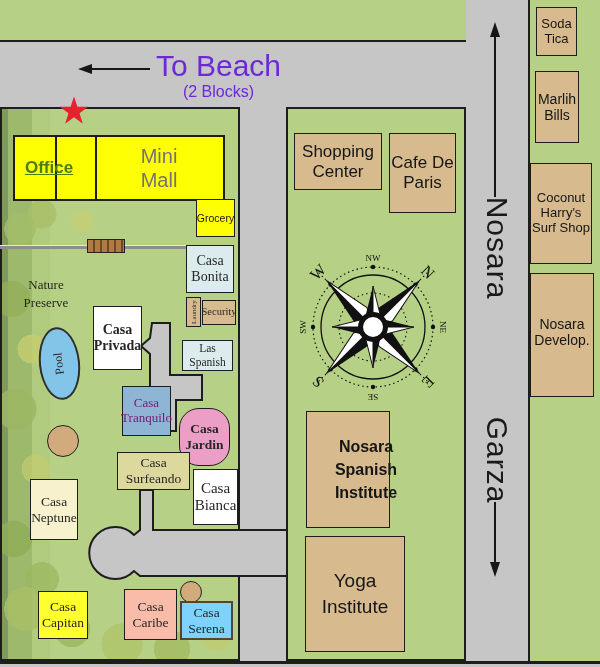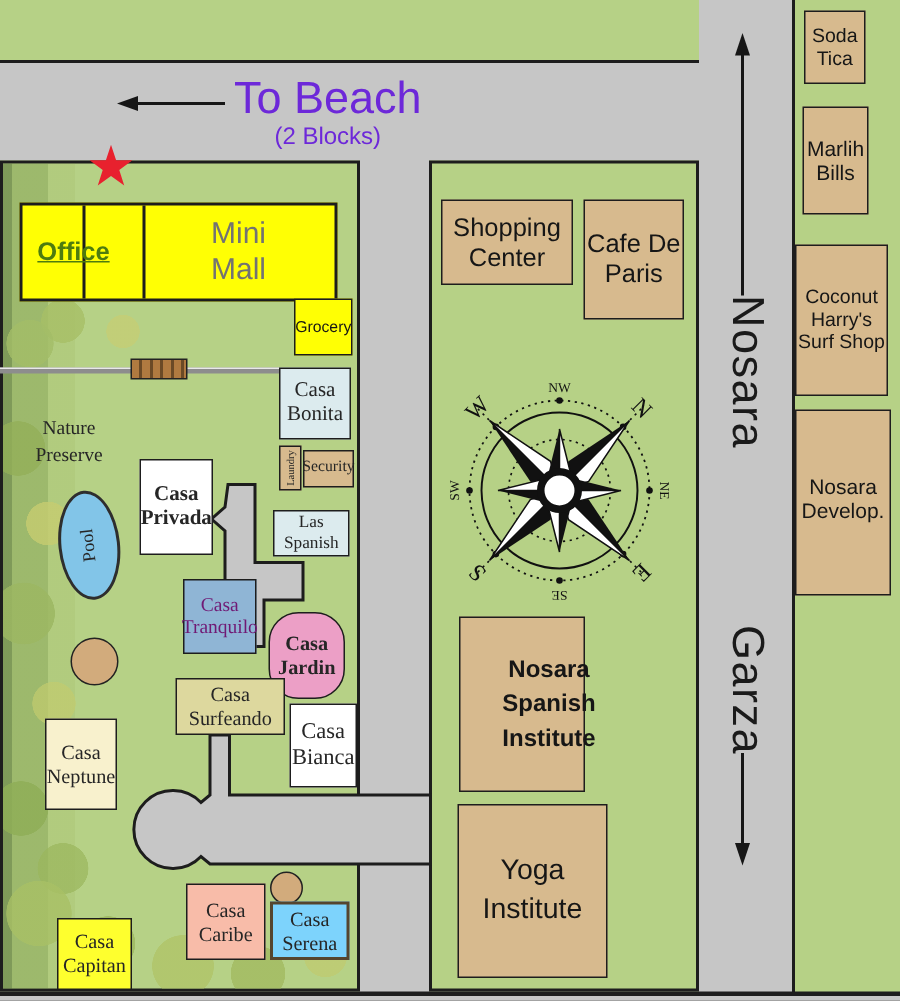--- a/index.html
+++ b/index.html
@@ -129,21 +129,21 @@
   <div class="bldg serif tan" style="left:202px;top:300px;width:34px;height:25px;font-size:10.5px;">Security</div>
   <div class="bldg serif" style="left:182px;top:340px;width:51px;height:31px;background:#dcebee;font-size:11.5px;">Las Spanish</div>
   <div class="bldg serif" style="left:93px;top:306px;width:49px;height:64px;background:#ffffff;font-size:14px;font-weight:bold;">Casa Privada</div>
   <div class="bldg serif" style="left:87px;top:386px;width:49px;height:50px;background:#8fb5d5;font-size:13px;color:#701a75;margin-left:35px;">Casa Tranquilo</div>
   <div class="bldg serif" style="left:179px;top:408px;width:51px;height:58px;background:#ec9fc6;font-size:13.5px;font-weight:bold;border-radius:20px;">Casa Jardin</div>
   <div class="bldg serif" style="left:117px;top:452px;width:73px;height:38px;background:#ddd89e;font-size:13.5px;">
        <span style="width:66px;">Casa Surfeando</span>
     </div>
   <div class="bldg serif" style="left:193px;top:469px;width:45px;height:56px;background:#ffffff;font-size:15px;">Casa Bianca</div>
   <div class="bldg serif" style="left:30px;top:479px;width:48px;height:61px;background:#f8f1cd;font-size:13.5px;">Casa Neptune</div>
-  <div class="bldg serif" style="left:38px;top:591px;width:50px;height:48px;background:#feff2e;font-size:13.5px;margin-top:21px;">Casa Capitan</div>
+  <div class="bldg serif" style="left:38px;top:591px;width:50px;height:48px;background:#feff2e;font-size:13.5px;">Casa Capitan</div>
   <div class="bldg serif" style="left:124px;top:589px;width:53px;height:51px;background:#f8bca9;font-size:13.5px;">Casa Caribe</div>
   <div class="bldg serif" style="left:180px;top:601px;width:53px;height:39px;background:#7dd3fc;border:2.5px solid #55452e;font-size:13.5px;">Casa Serena</div>
 
   <div class="bldg sans tan" style="left:294px;top:133px;width:88px;height:57px;font-size:17px;">Shopping Center</div>
   <div class="bldg sans tan" style="left:389px;top:133px;width:67px;height:80px;font-size:17px;">Cafe De Paris</div>
   <div class="bldg sans tan" style="left:306px;top:411px;width:84px;height:117px;font-size:16px;font-weight:bold;line-height:1.45;padding-left:36px;">Nosara Spanish Institute</div>
   <div class="bldg sans tan" style="left:305px;top:536px;width:100px;height:116px;font-size:19px;line-height:1.35;">Yoga Institute</div>
 
   <div class="bldg sans tan" style="left:536px;top:7px;width:41px;height:49px;font-size:13px;">Soda Tica</div>
   <div class="bldg sans tan" style="left:535px;top:71px;width:44px;height:72px;font-size:14px;">Marlih Bills</div>

